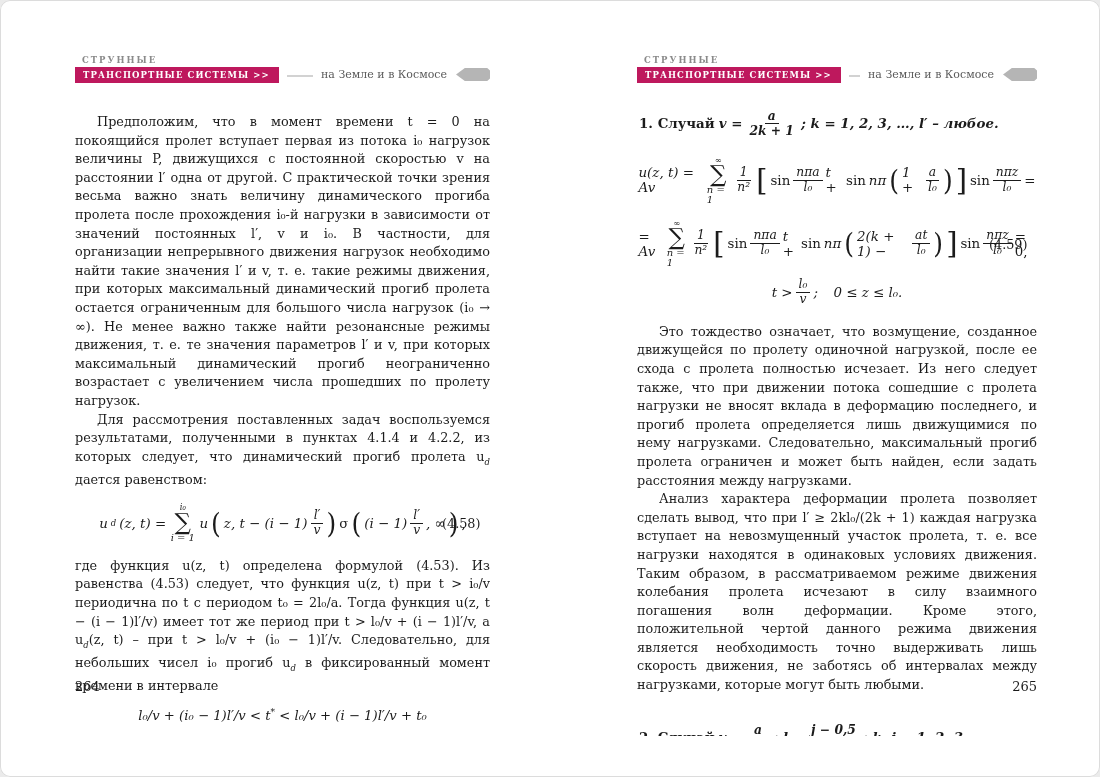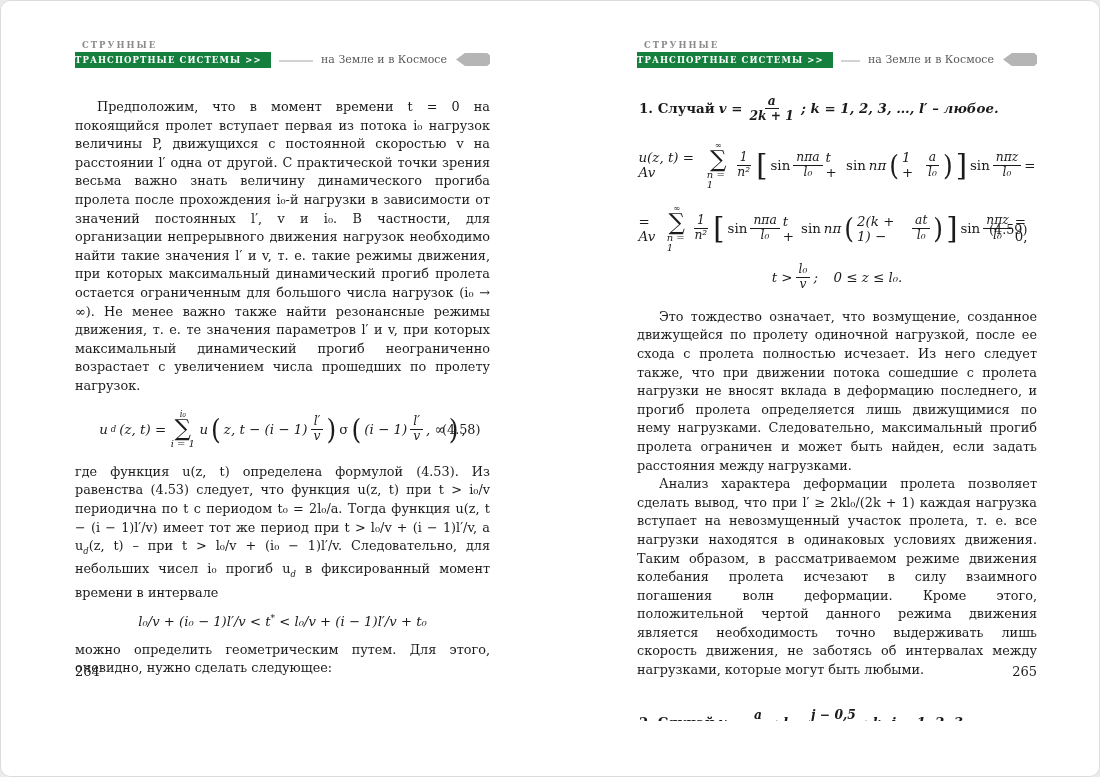--- a/index.html
+++ b/index.html
@@ -8,34 +8,34 @@
     font-family:"DejaVu Serif","Liberation Serif",serif;
     color:#1b1b1b;
     width:1100px;height:777px;overflow:hidden;
   }
   .spread{
     position:relative;width:1100px;height:777px;
     background:#ffffff;border-radius:10px;overflow:hidden;
     box-shadow:0 0 0 1px #dcdcdc inset;
     display:flex;
   }
-  .page{position:relative;width:550px;height:721px;box-sizing:border-box;overflow:hidden;}
+  .page{position:relative;width:550px;height:721px;box-sizing:border-box;overflow:hidden;margin-top:15px;}
   .page-left{padding:40px 60px 0 75px;}
   .page-right{padding:40px 63px 0 87px;}
 
   
   .pagehead{display:flex;align-items:flex-end;width:100%;}
   .brand{display:flex;flex-direction:column;}
   .brand-top{
     font-size:8.5px;font-weight:bold;letter-spacing:2px;color:#8a8a8a;
     margin:0 0 2px 7px;white-space:nowrap;
   }
   .brand-box{
-    background:#15803d;color:#ffffff;font-size:8.5px;font-weight:bold;
-    letter-spacing:1.1px;padding:3px 9px 3px 0;white-space:nowrap;
+    background:#be185d;color:#ffffff;font-size:8.5px;font-weight:bold;
+    letter-spacing:1.1px;padding:3px 9px 3px 8px;white-space:nowrap;
   }
   .hline{flex:1;height:2px;background:#d2d2d2;margin:0 8px 6px 8px;}
   .tagline{font-size:11px;color:#5a5a5a;margin:0 9px 2px 0;white-space:nowrap;}
   .harrow{
     width:34px;height:13px;background:#b5b5b5;margin-bottom:2px;
     clip-path:polygon(0 50%,26% 0,92% 0,100% 20%,100% 80%,92% 100%,26% 100%);
   }
 
   .title{font-size:15.5px;font-weight:bold;line-height:1.35;margin:30px 0 13px 0;}
 
@@ -90,20 +90,21 @@
       <div class="hline"></div>
       <div class="tagline">на Земле и в Космосе</div>
       <div class="harrow"></div>
     </div>
 
     <h2 class="title">
     </h2>
 
     <p class="body ind"><span>Предположим, что в момент времени t = 0 на покоящийся пролет вступает первая из потока i₀ нагрузок величины P, движущихся с постоянной скоростью v на расстоянии l′ одна от другой. С практической точки зрения весьма важно знать величину динамического прогиба пролета после прохождения i₀-й нагрузки в зависимости от значений постоянных l′, v и i₀. В частности, для организации непрерывного движения нагрузок необходимо найти такие значения l′ и v, т. е. такие режимы движения, при которых максимальный динамический прогиб пролета остается ограниченным для большого числа нагрузок (i₀ → ∞). Не менее важно также найти резонансные режимы движения, т. е. те значения параметров l′ и v, при которых максимальный динамический прогиб неограниченно возрастает с увеличением числа прошедших по пролету нагрузок.</span></p>
 
+    <p class="body ind"><span>Для рассмотрения поставленных задач воспользуемся результатами, полученными в пунктах 4.1.4 и 4.2.2, из которых следует, что динамический прогиб пролета u</span><sub class="vsub">d</sub><span> дается равенством:</span></p>
 
     <div class="eq">
       <span class="mi">u</span>
         <sub class="vsub">d</sub>
         <span class="mi">(z, t) = </span>
       <span class="sum">
         <span class="t mi">i₀</span>
         <span class="s">∑</span>
         <span class="b mi">i = 1</span>
       </span>

